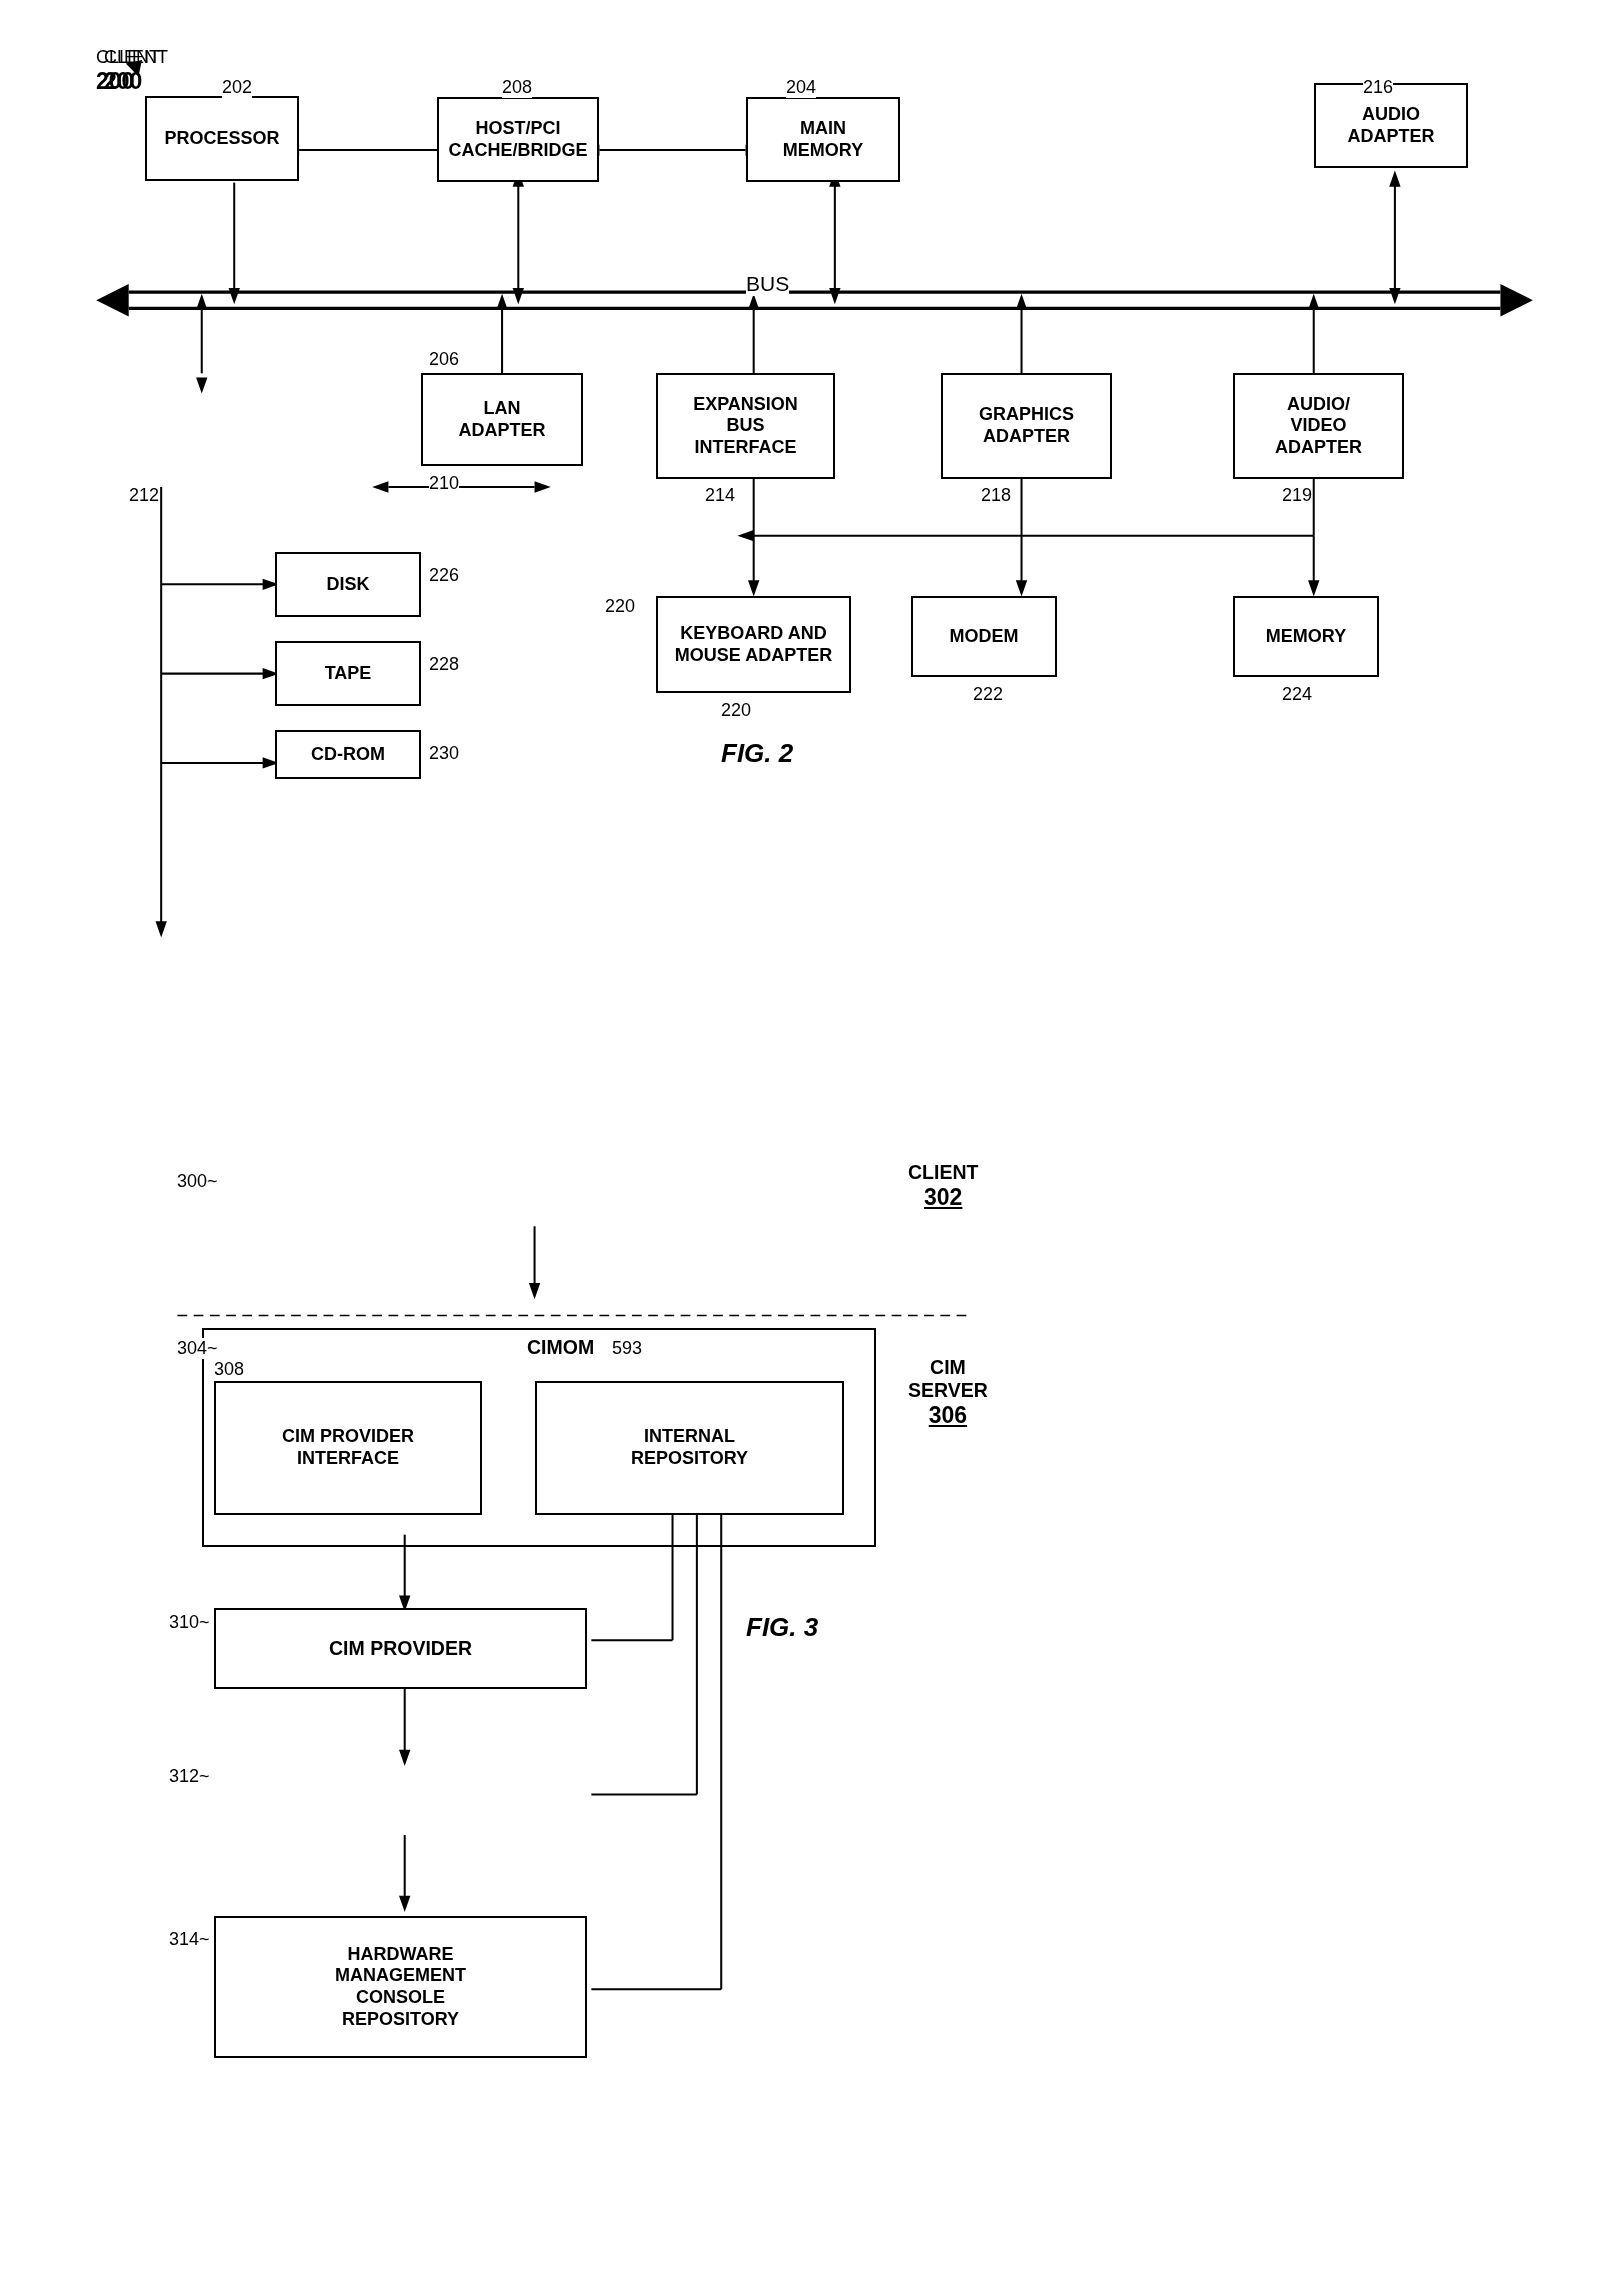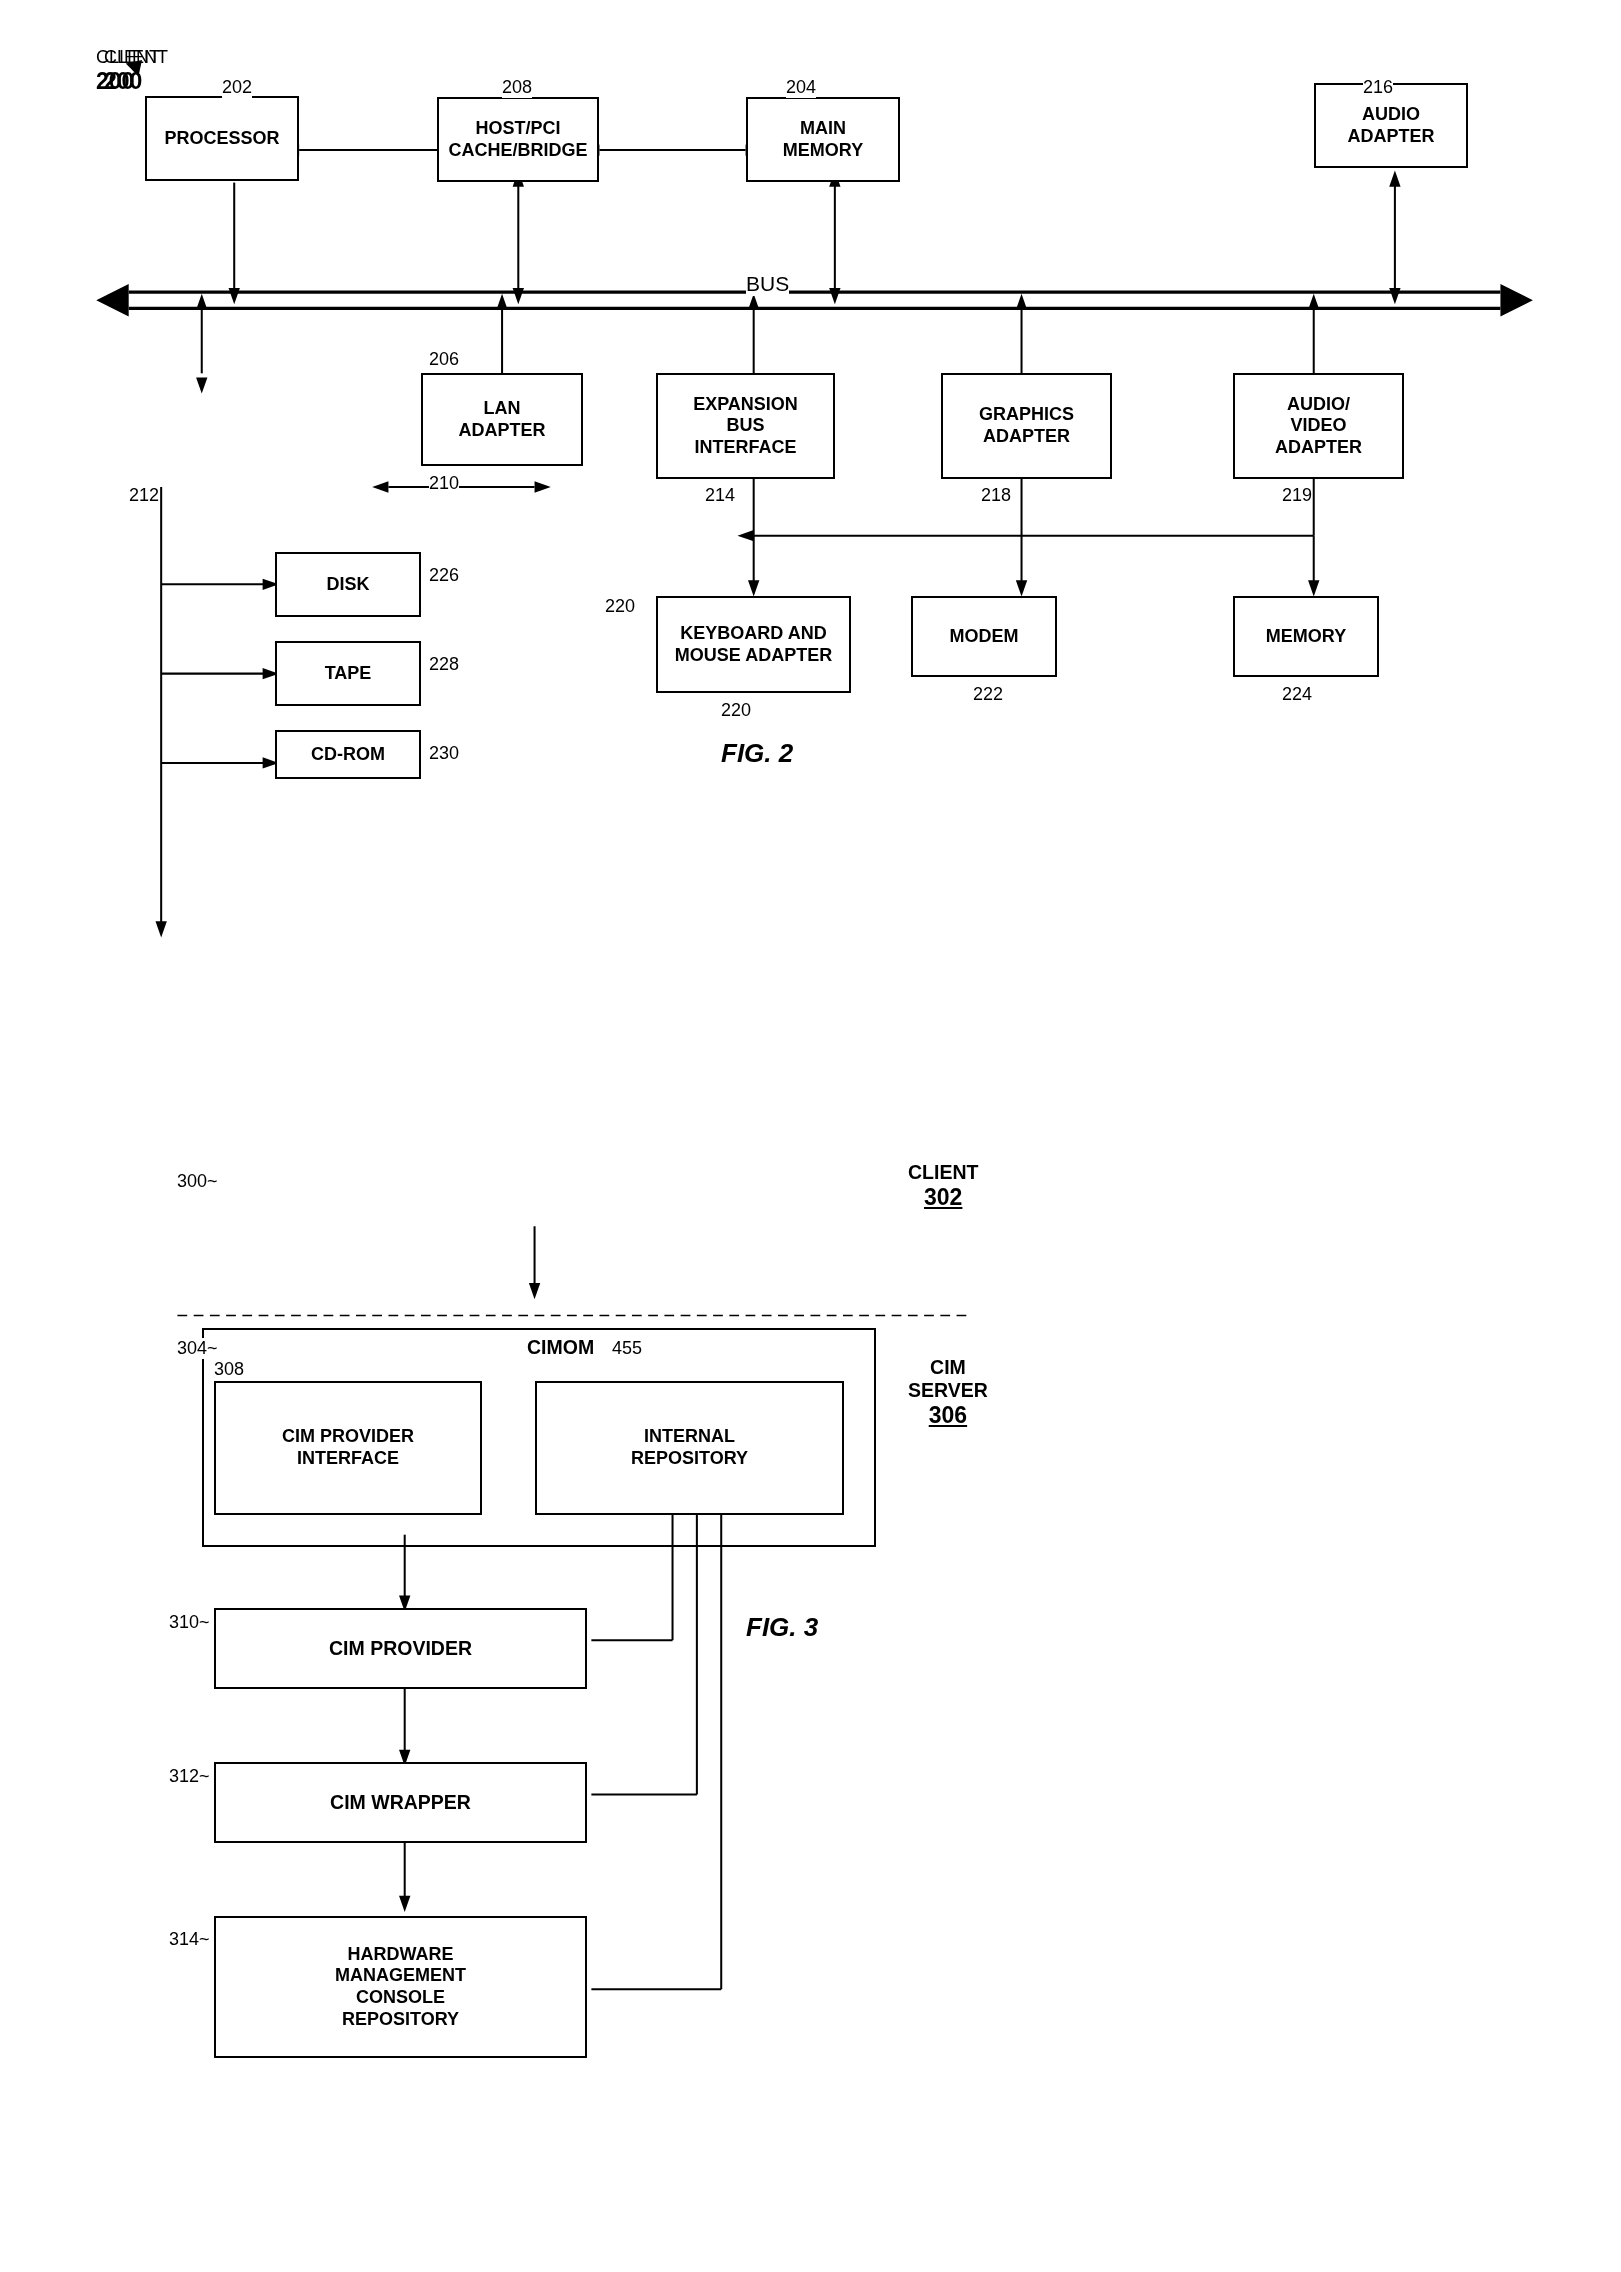--- a/index.html
+++ b/index.html
@@ -309,40 +309,37 @@
       <span style="font-size:23px; text-decoration:underline;">306</span>
     </div>
 
     <div style="position:absolute; left:122px; top:191px; width:674px; height:219px; border:2px solid #000;"></div>
 
     <div class="label" style="left:97px; top:201px;">304~</div>
 
     <div style="position:absolute; left:447px; top:199px; font-size:19.5px; font-weight:bold;">
       <span>CIMOM</span>
     </div>
-    <div class="label" style="left:532px; top:201px;">455</div>
+    <div class="label" style="left:532px; top:201px;">593</div>
 
     <div class="box" style="left:134px; top:244px; width:268px; height:134px; font-size:18px;">
       <span>CIM PROVIDER<br>INTERFACE</span>
     </div>
     <div class="label" style="left:134px; top:222px;">308</div>
 
     <div class="box" style="left:455px; top:244px; width:309px; height:134px; font-size:18px;">
       <span>INTERNAL<br>REPOSITORY</span>
     </div>
 
     <div class="label" style="left:89px; top:475px;">310~</div>
     <div class="box" style="left:134px; top:471px; width:373px; height:81px; font-size:19.5px;">
       <span>CIM PROVIDER</span>
     </div>
 
     <div class="label" style="left:89px; top:629px;">312~</div>
-    <div class="box" style="left:134px; top:625px; width:373px; height:81px; font-size:19.5px;">
-      <span>CIM WRAPPER</span>
-    </div>
 
     <div class="label" style="left:89px; top:792px;">314~</div>
     <div class="box" style="left:134px; top:779px; width:373px; height:142px; font-size:18px;">
       <span>HARDWARE<br>MANAGEMENT<br>CONSOLE<br>REPOSITORY</span>
     </div>
 
     <div class="fig-caption" style="left:666px; top:475px;">
       <span>FIG. 3</span>
     </div>
 

